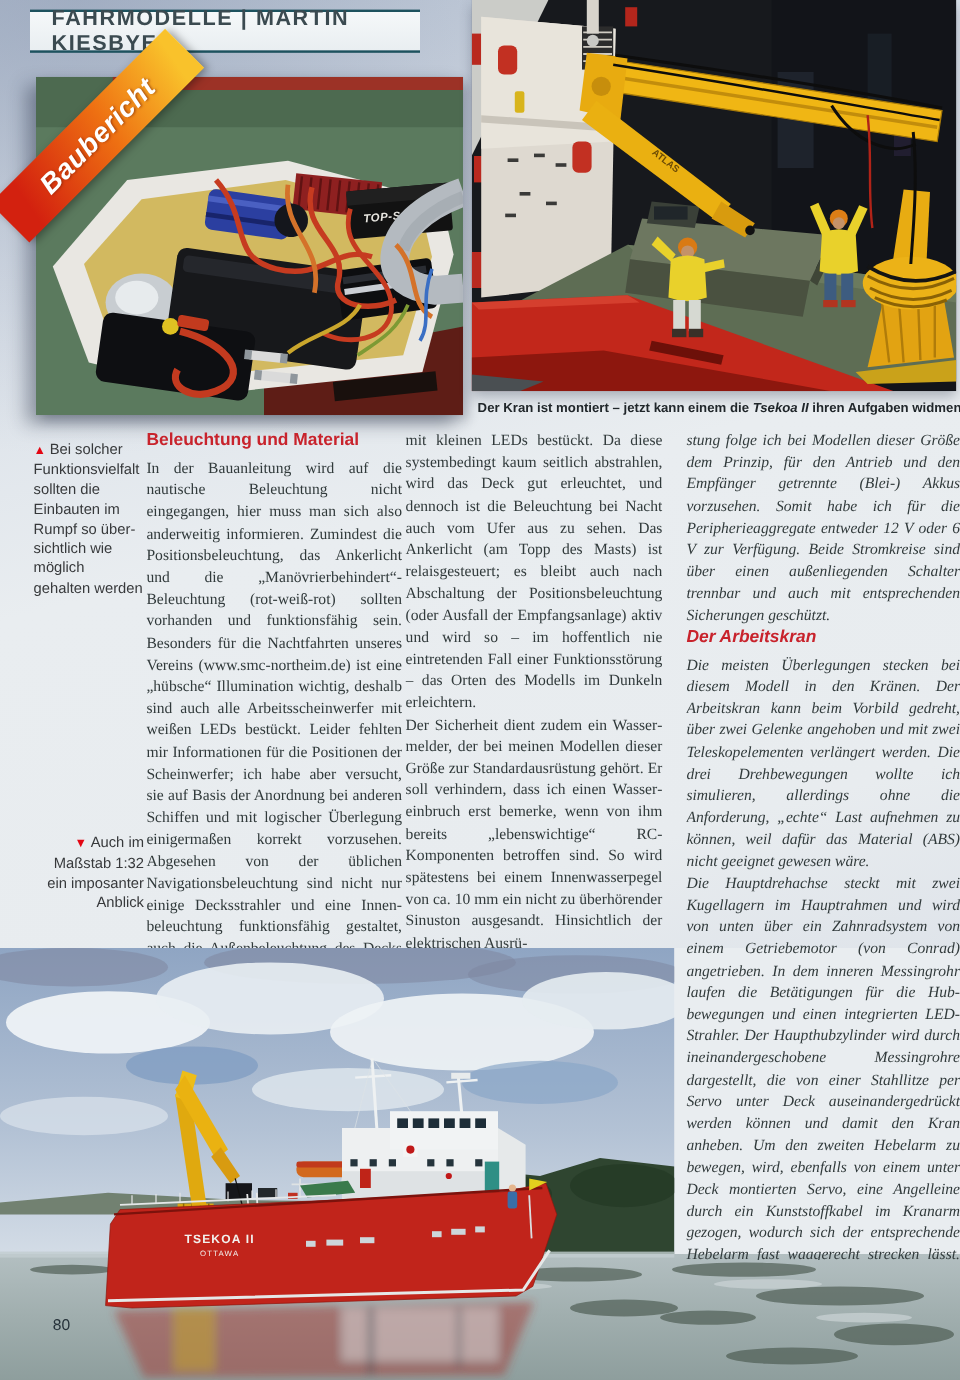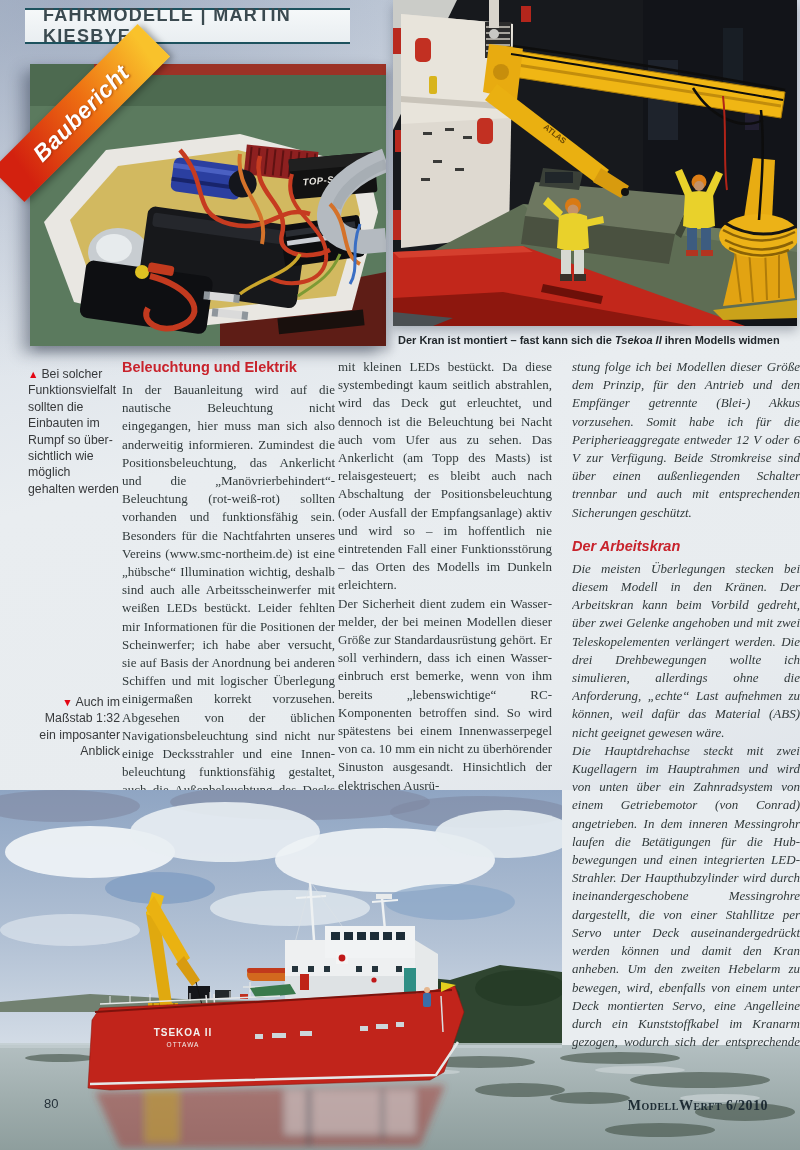--- a/index.html
+++ b/index.html
@@ -40,21 +40,21 @@
   .marker{color:#e30613;font-size:10.5px;margin-right:3px;}
   
   .col{position:absolute;top:358px;text-align:justify;color:#313a3b;z-index:3;
     font-family:"Liberation Serif",serif;font-size:13px;line-height:18.2px;hyphens:manual;}
   #col1{left:122px;width:213px;height:432px;overflow:hidden;}
   #col2{left:338px;width:214px;height:432px;overflow:hidden;}
   #col3{left:572px;width:228px;height:692px;overflow:hidden;font-style:italic;}
   .col p{margin:0;}
   h2.redhead{font-family:"Liberation Sans",sans-serif;font-size:14.5px;line-height:18px;
     font-weight:bold;color:#c8232c;margin:0 0 5px 0;}
-  #col3 h2.redhead{margin-top:15px;}
+  #col3 h2.redhead{margin-top:0;}
   
   .page-num{position:absolute;left:44px;top:1096px;font-size:13px;color:#26323a;z-index:4;}
   .footer{position:absolute;left:0;top:1098px;width:768px;text-align:right;z-index:4;
     font-family:"Liberation Serif",serif;font-weight:bold;font-size:14px;
     font-variant:small-caps;letter-spacing:.5px;color:#1d2b33;}
 </style>
 </head>
 <body>
 
 <div class="page">
@@ -224,32 +224,32 @@
         <path d="M10,24 Q24,18 38,24 L40,56 Q24,62 8,56 Z" fill="#e9d12b"></path>
         <rect x="12" y="58" width="10" height="24" fill="#3d5c80"></rect>
         <rect x="26" y="58" width="10" height="24" fill="#3d5c80"></rect>
         <rect x="11" y="80" width="12" height="6" fill="#b23420"></rect>
         <rect x="26" y="80" width="12" height="6" fill="#b23420"></rect>
       </g>
     </svg>
   </div>
 
   <div class="photo-caption">
-    <span>Der Kran ist montiert – fast kann sich die </span><span class="it">Tsekoa II</span><span> ihren Modells widmen</span>
+    <span>Der Kran ist montiert – jetzt kann einem die </span><span class="it">Tsekoa II</span><span> ihren Aufgaben widmen</span>
   </div>
 
   <div class="side-caption" id="side1">
     <span class="marker">▲</span><span>Bei solcher Funktions­vielfalt sollten die Einbauten im Rumpf so über­sichtlich wie möglich gehalten werden</span>
   </div>
   <div class="side-caption" id="side2">
     <span class="marker">▼</span><span>Auch im Maßstab 1:32 ein imposanter Anblick</span>
   </div>
 
   <div class="col" id="col1">
-    <h2 class="redhead">Beleuchtung und Elektrik</h2>
+    <h2 class="redhead">Beleuchtung und Material</h2>
     <p>In der Bauanleitung wird auf die nautische Beleuchtung nicht eingegangen, hier muss man sich also anderweitig informieren. Zumindest die Positions­beleuchtung, das Ankerlicht und die „Manövrier­behindert“-Beleuchtung (rot-weiß-rot) sollten vorhanden und funktions­fähig sein. Besonders für die Nachtfahrten unseres Vereins (www.smc-northeim.de) ist eine „hübsche“ Illumination wichtig, deshalb sind auch alle Arbeits­scheinwerfer mit weißen LEDs bestückt. Leider fehlten mir Informationen für die Positionen der Scheinwerfer; ich habe aber versucht, sie auf Basis der Anordnung bei anderen Schiffen und mit logischer Überlegung einigermaßen korrekt vorzusehen. Abgesehen von der üblichen Navigations­beleuchtung sind nicht nur einige Decksstrahler und eine Innen­beleuchtung funktionsfähig gestaltet, auch die Außen­beleuchtung des Decks ist</p>
   </div>
   <div class="col" id="col2">
     <p>mit kleinen LEDs bestückt. Da diese system­bedingt kaum seitlich abstrahlen, wird das Deck gut erleuchtet, und dennoch ist die Beleuchtung bei Nacht auch vom Ufer aus zu sehen. Das Ankerlicht (am Topp des Masts) ist relais­gesteuert; es bleibt auch nach Abschaltung der Positions­beleuchtung (oder Ausfall der Empfangs­anlage) aktiv und wird so – im hoffentlich nie eintretenden Fall einer Funktions­störung – das Orten des Modells im Dunkeln erleichtern.</p>
     <p>Der Sicherheit dient zudem ein Wasser­melder, der bei meinen Modellen dieser Größe zur Standard­ausrüstung gehört. Er soll verhindern, dass ich einen Wasser­einbruch erst bemerke, wenn von ihm bereits „lebens­wichtige“ RC-Komponenten betroffen sind. So wird spätestens bei einem Innen­wasserpegel von ca. 10 mm ein nicht zu überhörender Sinuston ausgesandt. Hinsichtlich der elektrischen Ausrü-</p>
   </div>
   <div class="col" id="col3">
     <p>stung folge ich bei Modellen dieser Größe dem Prinzip, für den Antrieb und den Empfänger getrennte (Blei-) Akkus vorzusehen. Somit habe ich für die Peripherie­aggregate entweder 12 V oder 6 V zur Verfügung. Beide Stromkreise sind über einen außen­liegenden Schalter trennbar und auch mit entsprechenden Sicherungen geschützt.</p>
     <h2 class="redhead">Der Arbeitskran</h2>
     <p>Die meisten Überlegungen stecken bei diesem Modell in den Kränen. Der Arbeitskran kann beim Vorbild gedreht, über zwei Gelenke angehoben und mit zwei Teleskop­elementen verlängert werden. Die drei Dreh­bewegungen wollte ich simulieren, allerdings ohne die Anforderung, „echte“ Last aufnehmen zu können, weil dafür das Material (ABS) nicht geeignet gewesen wäre.</p>
@@ -396,15 +396,14 @@
         <polygon points="441,192 456,195 441,202" fill="#e3cf1e"></polygon>
         <g>
           <circle cx="427" cy="200" r="3" fill="#e5b68e"></circle>
           <rect x="423" y="203" width="8" height="14" rx="2" fill="#3a6ea8"></rect>
         </g>
       </g>
     </svg>
   </div>
 
   <div class="page-num">80</div>
-  <div class="footer">ModellWerft 6/2010</div>
 
 </div>
 
 </body></html>

